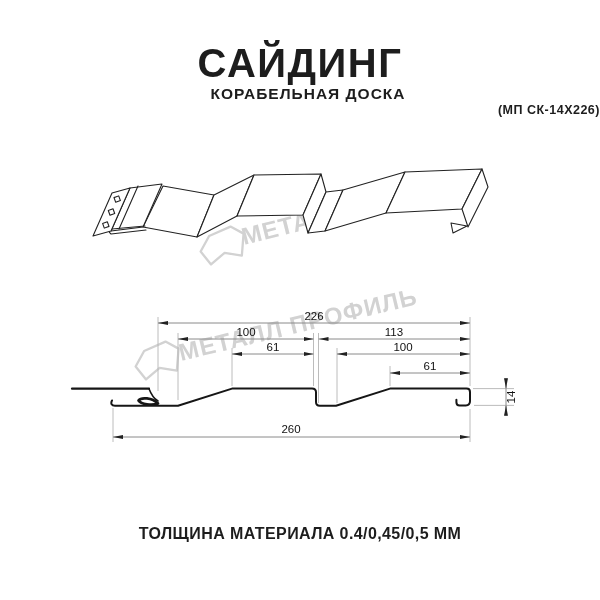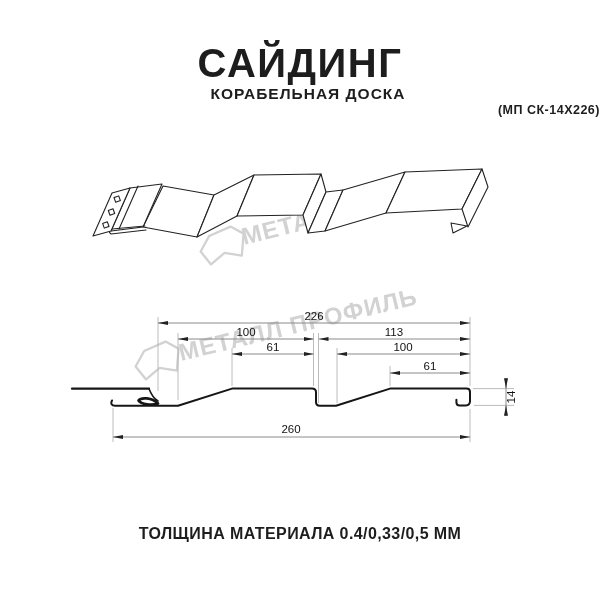--- a/index.html
+++ b/index.html
@@ -113,14 +113,14 @@
 
       <g>
         <path class="prof" style="stroke-width:2.2" d="M72,388.7 L149,388.7"></path>
         <path class="prof" style="stroke-width:1.6" d="M149,388.7 C151,394 153,398 158,401"></path>
         <path class="prof" style="stroke-width:2.7" d="M158,403.5 C152,397.5 141,397 138.5,400.5 C141,404.5 152,405.5 158,403.5"></path>
         <path class="prof" d="M112,400.5 C110.5,403.5 111.5,405.8 115,405.8 L178,405.8 L232,388.6 L312,388.6 Q316,388.6 316,392.3 L316,402 Q316,405.7 319.7,405.7 L336,405.7 L390,388.6 L466.5,388.6 Q470,388.6 470,392 L470,401.3 Q470,405.4 465.8,405.4 L459.6,405.4 Q456.4,405.4 456.4,402.2 L456.4,399.8"></path>
       </g>
     </g>
   </svg>
 
-  <div class="hdr" id="thickness">ТОЛЩИНА МАТЕРИАЛА 0.4/0,33/0,5 ММ</div>
+  <div class="hdr" id="thickness">ТОЛЩИНА МАТЕРИАЛА 0.4/0,45/0,5 ММ</div>
 </div>
 
 </body></html>

